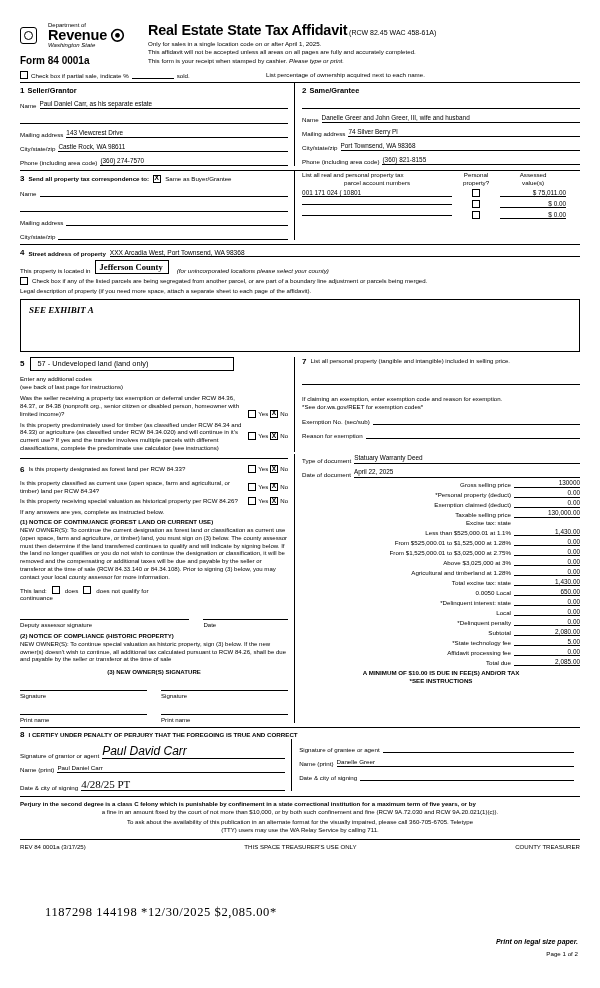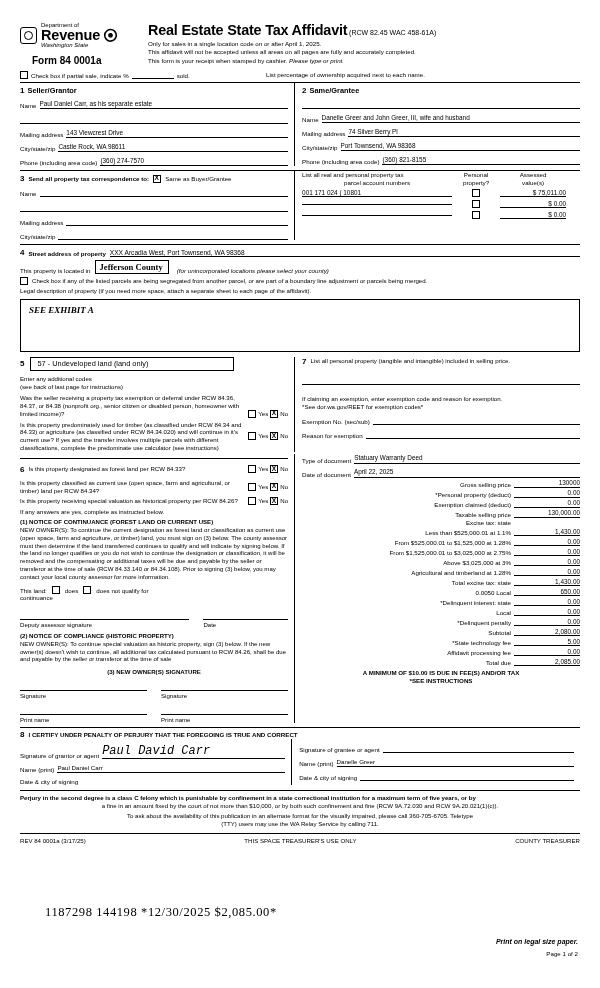--- a/index.html
+++ b/index.html
@@ -10,35 +10,35 @@
     font-size:6.2px;
     color:#000;
     position:relative;
   }
   .page { position:relative; width:600px; height:988px; padding:0; box-sizing:border-box; }
   .form { position:absolute; left:20px; top:22px; width:560px; }
 
   
   .hdr { display:flex; align-items:flex-start; }
   .dor { width:118px; border-right:0px solid #000; }
-  .dor-top { display:flex; align-items:center; gap:4px; }
+  .dor-top { display:flex; align-items:center; gap:11px; }
   .dor-logo {
     width:15px; height:15px; border:1.4px solid #000; border-radius:3px;
     position:relative; flex:none;
   }
   .dor-logo:after{
     content:""; position:absolute; left:3px; top:3px; width:7px; height:7px;
     border:1.4px solid #000; border-radius:50%;
   }
   .dor-dept { font-size:6px; }
   .dor-rev { font-size:14.5px; font-weight:bold; letter-spacing:-0.2px; line-height:1; }
   .dor-rev-row { display:flex; align-items:center; gap:3px; }
   .dor-swirl { font-size:15px; font-weight:bold; line-height:1; }
   .dor-state { font-size:6px; font-style:italic; margin-top:-1px; }
-  .dor-form { font-size:10px; font-weight:bold; margin-top:7px;margin-left:12px; }
+  .dor-form { font-size:10px; font-weight:bold; margin-top:7px; }
 
   .title-block { flex:1; padding-left:10px; }
   .title-main { font-size:14.4px; font-weight:bold; letter-spacing:-0.2px; display:inline; }
   .title-rcw { font-size:7px; display:inline; }
   .title-sub { font-size:6.2px; line-height:1.35; margin-top:2px; }
   .title-sub i { font-style:italic; }
 
   .partial { margin-top:5px; display:flex; align-items:flex-start; gap:6px; }
   .partial-left { width:240px; display:flex; align-items:center; gap:3px; font-size:6.2px;}
   .partial-right { font-size:6.2px; }
@@ -120,21 +120,21 @@
   .sig-cap { font-size:6.1px; margin-top:1px; }
 
   
   .s8 { border-top:0.9px solid #000; margin-top:4px; padding-top:2px; }
   .s8grid { display:flex; }
   .s8c { width:272px; padding-right:6px; }
   .s8c.r { width:282px; padding-left:7px; border-left:0.9px solid #000; }
   .s8line { display:flex; align-items:flex-end; gap:3px; margin-top:5px; font-size:6.2px; }
   .s8line .v { flex:1; border-bottom:0.8px solid #000; min-height:8px; }
 
-  .handwrite { font-family:Liberation Mono, monospace; font-style:italic; font-size:12px; }
+  .handwrite { font-family:Liberation Sans, sans-serif; font-style:italic; font-size:12px; }
   .hand2 { font-family:"Liberation Serif", serif; font-size:11px; }
 
   .perjury { font-size:6.1px; line-height:1.3; margin-top:5px; border-top:0.9px solid #000; padding-top:3px; }
   .perjury b { font-weight:bold; }
 
   .footrow { display:flex; justify-content:space-between; font-size:6.1px; margin-top:5px; border-top:0.9px solid #000; padding-top:3px; }
 
   .stamp { position:absolute; left:45px; top:905px; font-family:"Liberation Serif", serif; font-size:12.5px; letter-spacing:0.6px;}
   .legalnote { position:absolute; right:22px; top:938px; font-size:7px; font-style:italic; font-weight:bold; }
   .pageno { position:absolute; right:22px; top:950px; font-size:6.2px; }
@@ -543,20 +543,21 @@
         <div class="s8line">
               <span>Signature of grantor or agent</span>
           <span class="v handwrite">Paul David Carr</span>
             </div>
         <div class="s8line">
               <span>Name (print)</span>
           <span class="v">Paul Daniel Carr</span>
             </div>
         <div class="s8line">
               <span>Date &amp; city of signing</span>
+          <span class="v hand2">4/28/25 PT</span>
             </div>
       </div>
       <div class="s8c r">
         <div class="s8line">
               <span>Signature of grantee or agent</span>
           <span class="v"></span>
             </div>
         <div class="s8line">
               <span>Name (print)</span>
           <span class="v">Danelle Greer</span>

